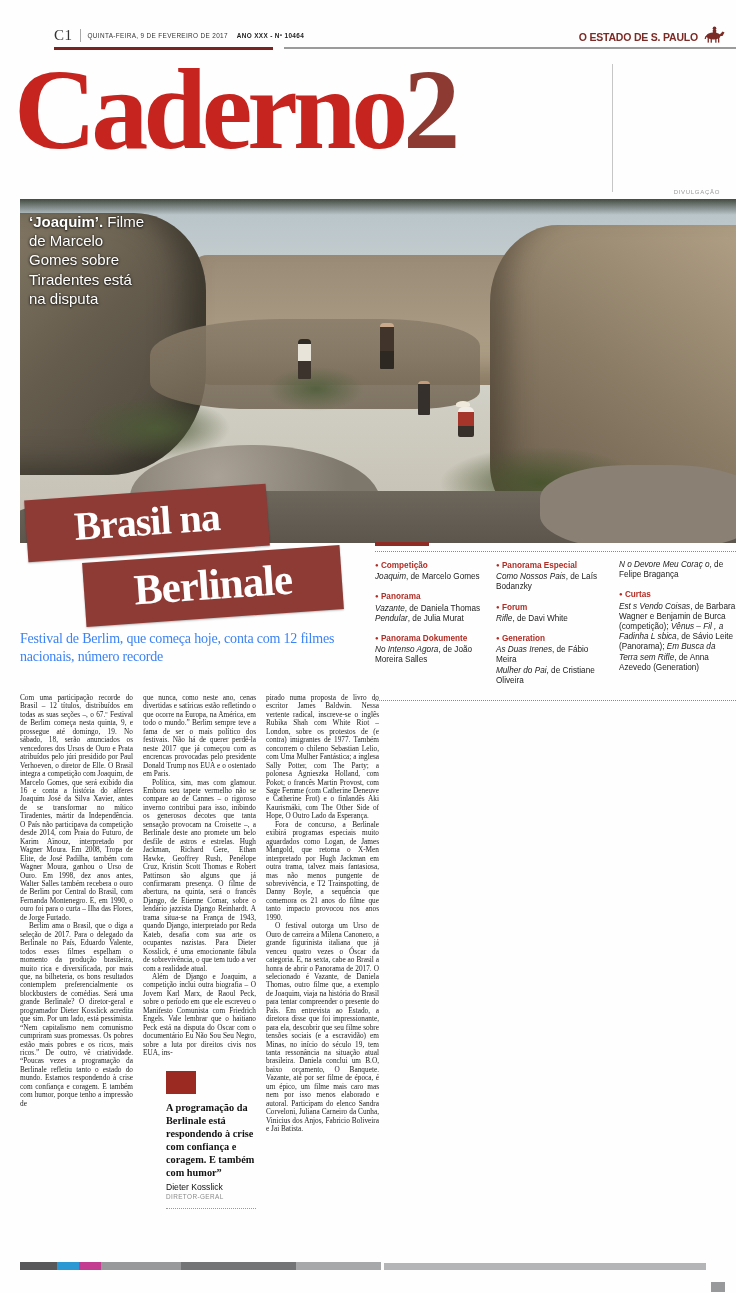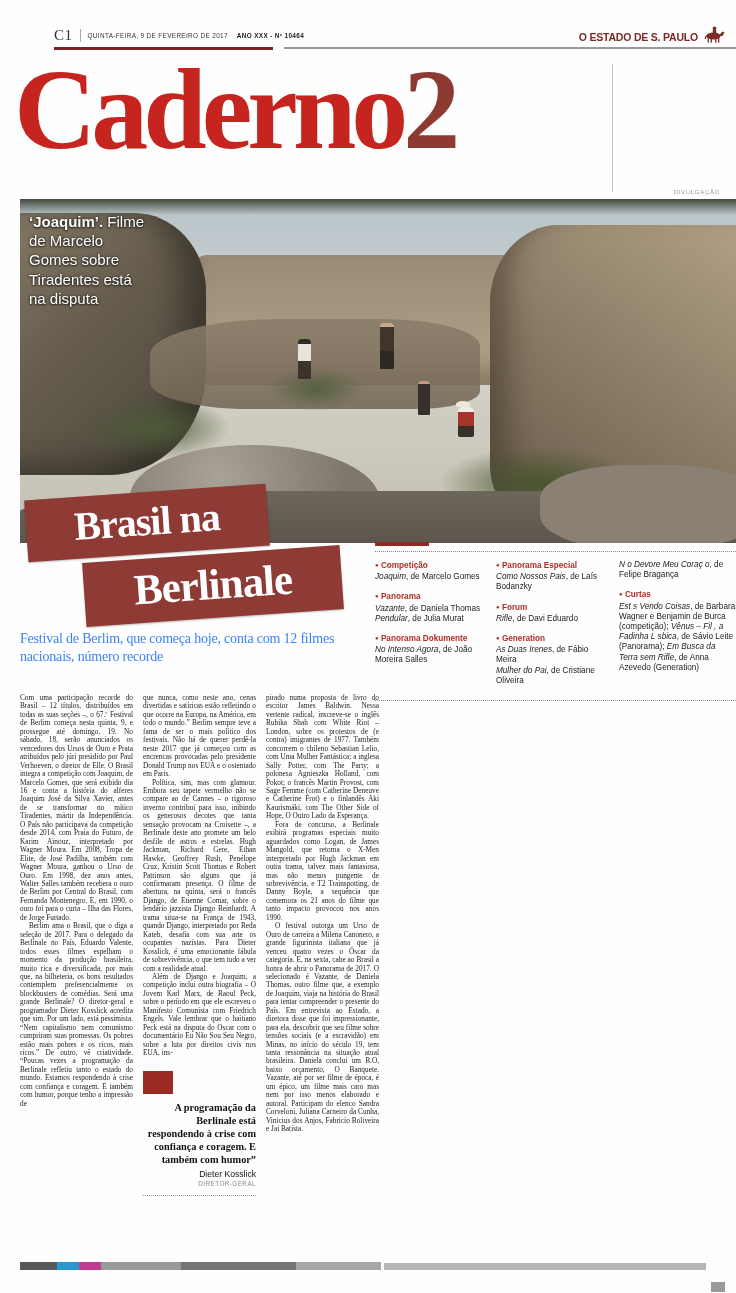--- a/index.html
+++ b/index.html
@@ -71,21 +71,21 @@
   .article{left:20px;top:694px;width:360px;display:flex;gap:10px;}
   .acol{width:113px;height:562px;overflow:hidden;font-size:7.3px;line-height:8.45px;text-align:justify;color:#222;}
   .acol p{margin:0;}
   .acol p.ind{text-indent:9px;}
   .byline{height:39px;}
   .by-author{font-style:italic;font-weight:bold;font-size:9.8px;color:#1a1a1a;}
   .by-role{font-size:6.6px;letter-spacing:.6px;color:#444;margin-top:2px;}
   .by-rule{width:110px;border-top:1px solid #555;margin-top:5px;}
 
   
-  .quote{margin-top:14px;text-align:right;}
+  .quote{margin-top:14px;text-align:left;margin-left:23px;}
   .qbox{width:30px;height:23px;background:#9b2a22;position:relative;overflow:hidden;}
   .qtext{margin-top:7px;font-weight:bold;font-size:10.3px;line-height:13px;color:#111;}
   .qauthor{margin-top:4px;font-family:"Liberation Sans",sans-serif;font-weight:normal;font-size:8.6px;color:#111;}
   .qrole{font-family:"Liberation Sans",sans-serif;font-size:6.4px;color:#8a8a8a;letter-spacing:.4px;margin-top:1px;}
   .qdots{border-top:1px dotted #999;margin-top:7px;}
 
   
   .films{left:375px;top:542px;width:361px;}
   .films-bar{width:54px;height:4px;background:#8e2b24;}
   .films-title{font-weight:bold;font-size:11.3px;letter-spacing:.2px;color:#101010;margin-top:5px;}
@@ -180,21 +180,21 @@
           <div class="fentry"><span class="it">No Intenso Agora</span><span>, de João Moreira Salles</span></div>
         </div>
       </div>
     <div class="fcol1">
         <div class="fgroup">
           <div class="fhead"><span class="fbullet">●</span> Panorama Especial</div>
           <div class="fentry"><span class="it">Como Nossos Pais</span><span>, de Laís Bodanzky</span></div>
         </div>
         <div class="fgroup">
           <div class="fhead"><span class="fbullet">●</span> Forum</div>
-          <div class="fentry"><span class="it">Rifle</span><span>, de Davi Eduardo</span></div>
+          <div class="fentry"><span class="it">Rifle</span><span>, de Davi White</span></div>
         </div>
         <div class="fgroup">
           <div class="fhead"><span class="fbullet">●</span> Generation</div>
           <div class="fentry"><span class="it">As Duas Irenes</span><span>, de Fábio Meira</span></div>
           <div class="fentry"><span class="it">Mulher do Pai</span><span>, de Cristiane Oliveira</span></div>
         </div>
       </div>
     <div class="fcol2">
         <div class="fgroup">
           <div class="fentry"><span class="it">N o Devore Meu Coraç o</span><span>, de Felipe Bragança</span></div>

